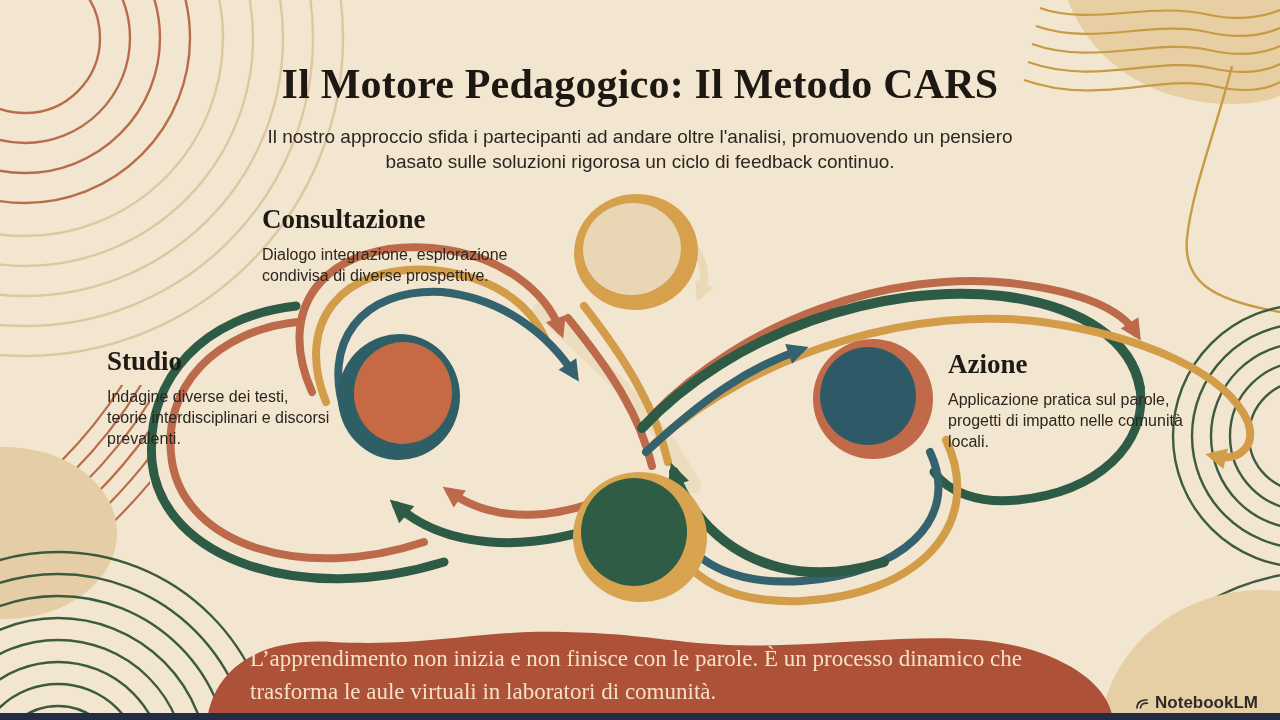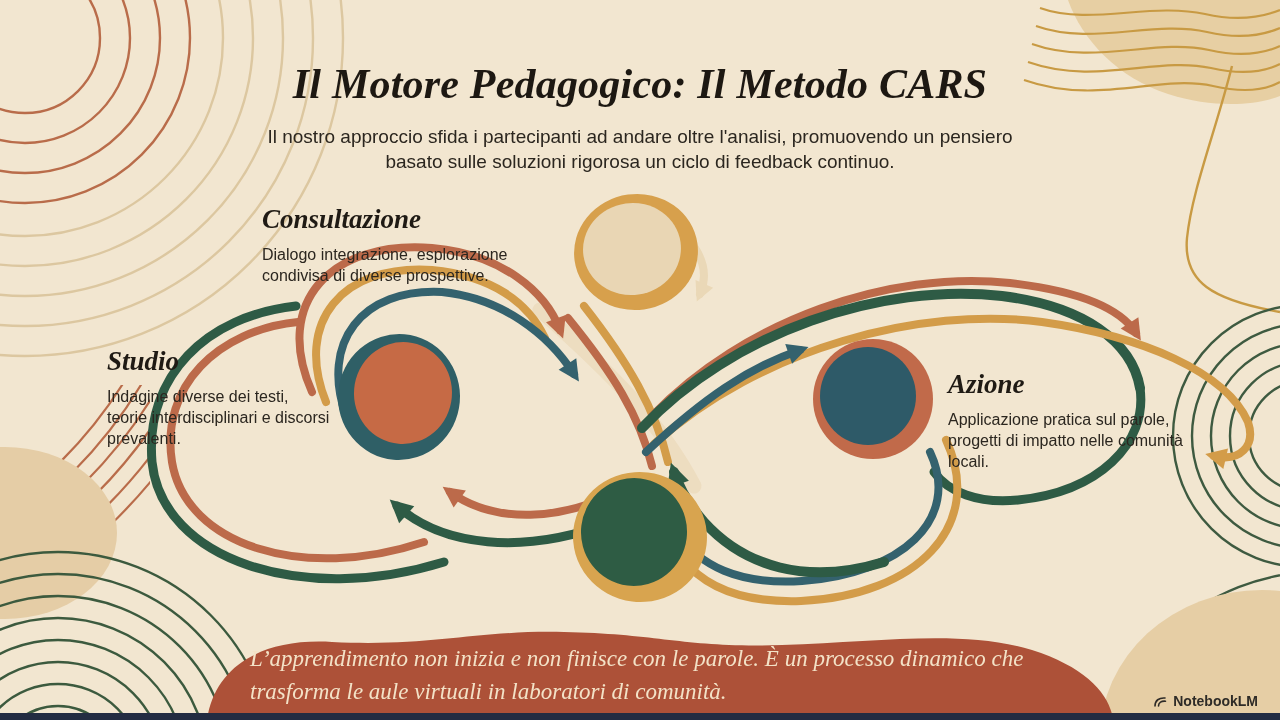--- a/index.html
+++ b/index.html
@@ -4,43 +4,43 @@
 <style>
   html,body{margin:0;padding:0;background:#555;}
   #canvas{
     position:relative;width:1280px;height:720px;overflow:hidden;
     background:#f2e6d0;
     font-family:"Liberation Sans",sans-serif;
     color:#262119;
   }
   #bg-svg{position:absolute;inset:0;}
   .abs{position:absolute;}
-  .serif{font-family:"Liberation Serif","DejaVu Serif",serif;font-style:italic;}
+  .serif{font-family:"Liberation Serif","DejaVu Serif",serif;}
   .page-title{
     left:0;right:0;top:60px;text-align:center;
     font-size:42px;font-weight:600;color:#1d1812;letter-spacing:.2px;
   }
   .page-subtitle{
     left:245px;width:790px;top:124px;text-align:center;
     font-size:19px;line-height:1.33;color:#2b261f;
   }
   .node-block{line-height:1.32;}
   .node-title{font-size:27px;font-weight:600;color:#1f1a14;margin:0 0 6px 0;}
   .node-desc{font-size:16px;color:#2b261f;margin:0;}
   #node-consultazione{left:262px;width:305px;top:202px;text-align:left;}
   #node-studio{left:107px;width:225px;top:344px;text-align:left;}
-  #node-azione{left:948px;width:235px;top:347px;text-align:left;margin-top:20px;}
+  #node-azione{left:948px;width:235px;top:347px;text-align:left;}
   #node-riflessione{left:718px;width:390px;top:501px;text-align:left;}
   .banner-text{
     left:250px;width:780px;top:643px;
     font-size:23px;line-height:1.42;color:#f3e2c7;
   }
   .watermark{
     right:22px;top:693px;display:flex;align-items:center;gap:5px;
-    font-size:14px;font-weight:700;color:#2e2b27;
+    font-size:17px;font-weight:700;color:#2e2b27;
   }
 </style>
 </head>
 <body>
 
 <div id="canvas">
 
   <svg id="bg-svg" viewBox="0 0 1280 720" width="1280" height="720">
     <defs>
       <marker id="ah-ter" viewBox="0 0 16 16" markerWidth="24" markerHeight="24" refX="9" refY="8" orient="auto" markerUnits="userSpaceOnUse">

